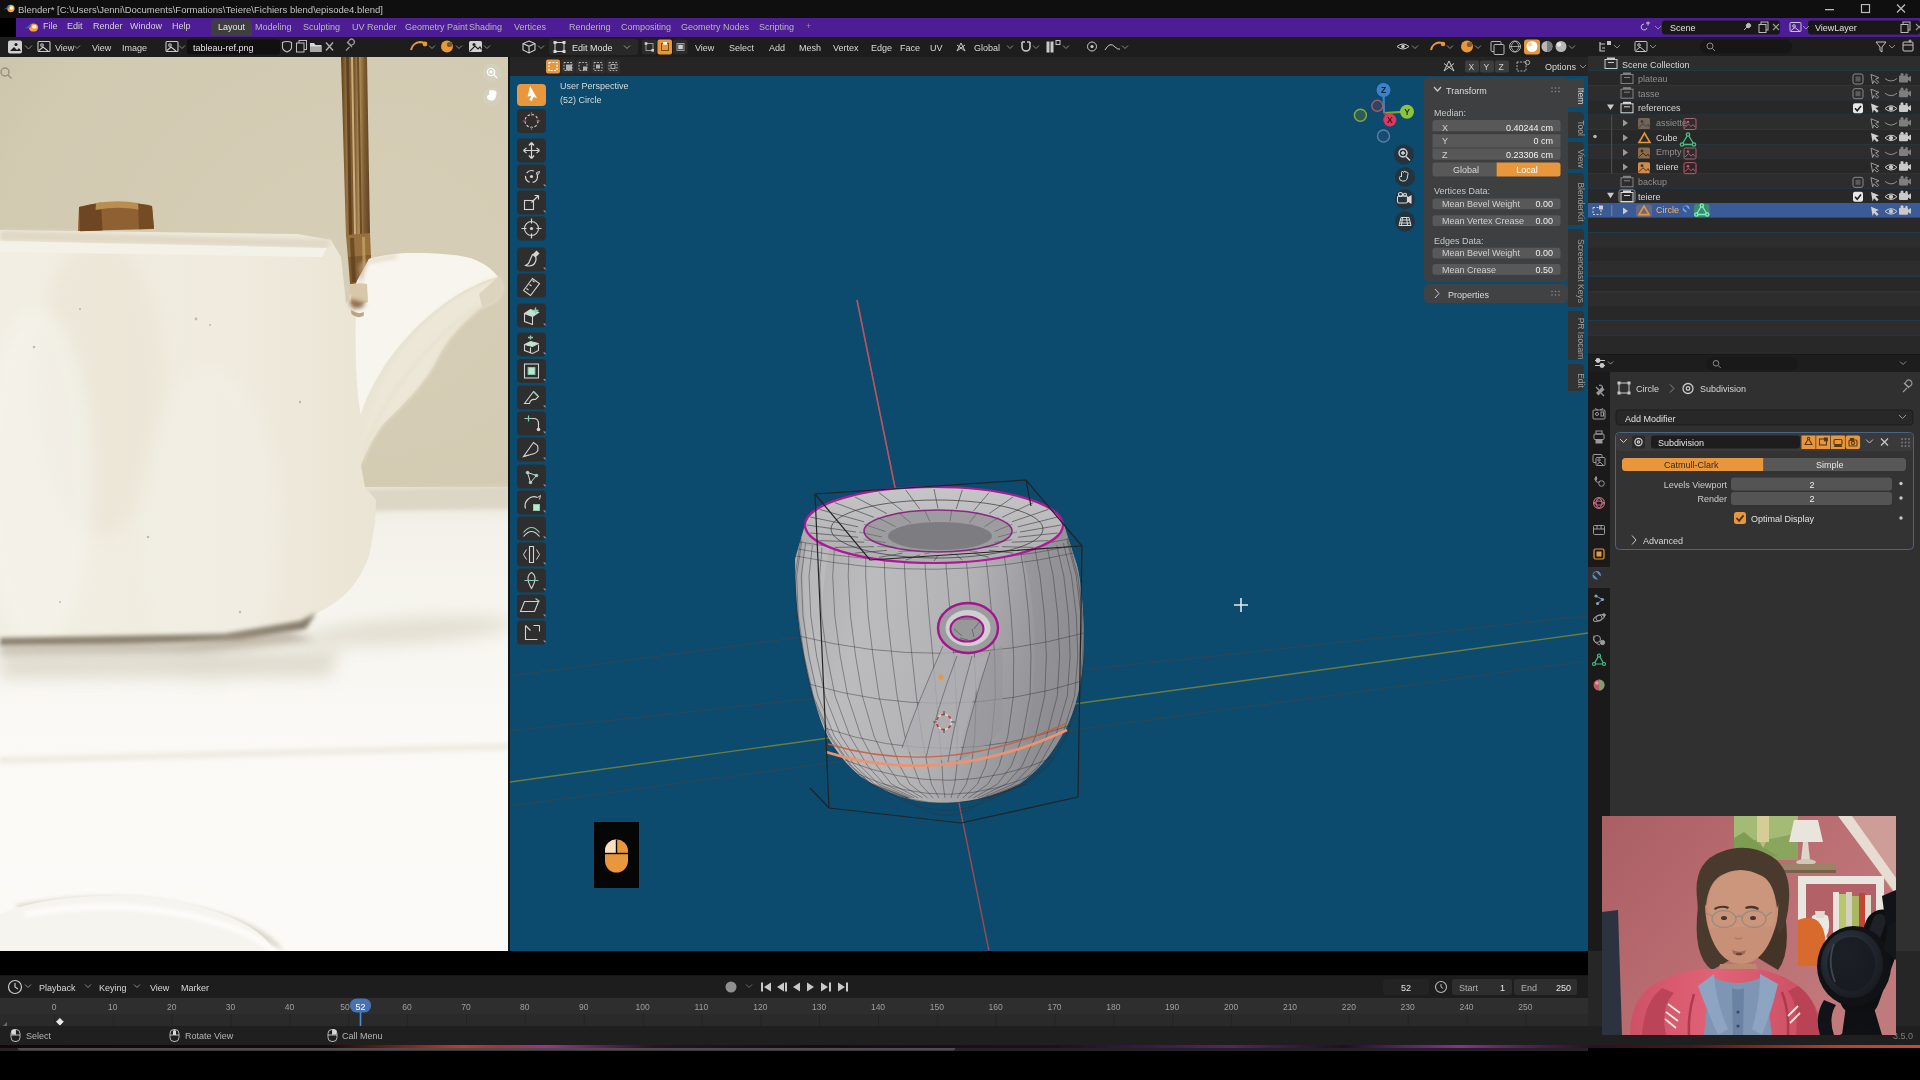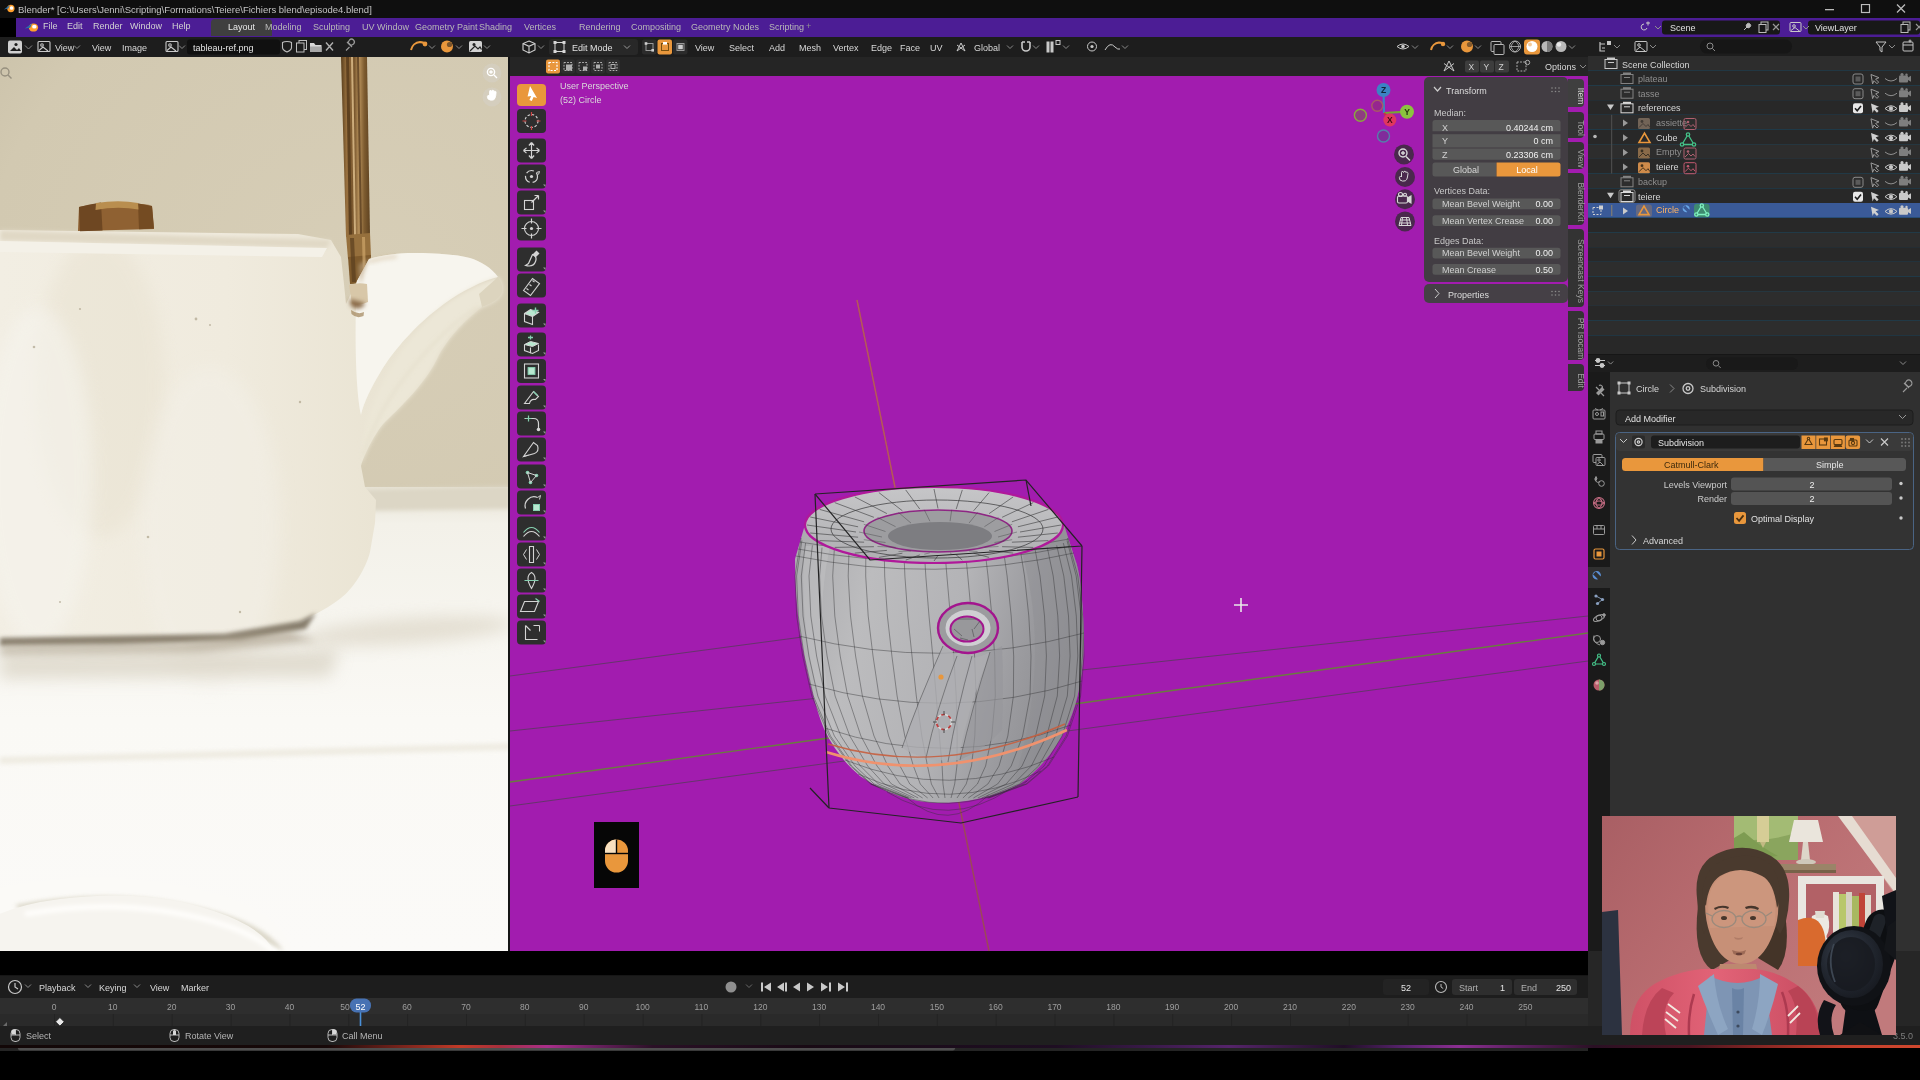--- a/index.html
+++ b/index.html
@@ -5,48 +5,48 @@
 * { margin:0; padding:0; box-sizing:border-box; }
 html,body { width:1920px; height:1080px; background:#000; overflow:hidden; }
 body { font-family:"Liberation Sans", sans-serif; font-size:9px; color:#cfcfcf; }
 .abs { position:absolute; }
 #stage { position:relative; width:1920px; height:1080px; background:#000; }
 
 #titlebar { left:0; top:0; width:1920px; height:18px; background:#0f0f0f; color:#c4c4c4; }
 #titlebar .txt { position:absolute; left:18px; top:3.5px; font-size:9.5px; }
 #menubar { left:16px; top:18px; width:1920px; height:19px; background:#4c1d95; }
 .menu { position:absolute; top:3px; font-size:9px; color:#d2d2d2; }
-.wstab { position:absolute; top:1px; height:17px; line-height:16px; padding:0 17px; font-size:9px; color:#b8b8b8; border-radius:4px 4px 0 0; }
+.wstab { position:absolute; top:1px; height:17px; line-height:16px; padding:0 7px; font-size:9px; color:#b8b8b8; border-radius:4px 4px 0 0; }
 .wstab.active { background:#3f3f3f; color:#e8e8e8; }
 .hdr { background:#1d1d1d; }
 
 #iheader { left:0; top:37px; width:510px; height:20px; }
 #vheader { left:510px; top:37px; width:1078px; height:20px; }
 #toolset { left:510px; top:57px; width:1078px; height:19px; background:#252525; }
-#viewport { left:510px; top:76px; width:1078px; height:875px; background:#a21caf; overflow:hidden; }
+#viewport { left:510px; top:76px; width:1078px; height:875px; background:#0c4a6e; overflow:hidden; }
 #photo { left:0; top:57px; width:510px; height:894px; background:#d7cfba; overflow:hidden; border-right:2px solid #151515; }
 #outliner { left:1588px; top:37px; width:332px; height:318px; background:#0369a1; overflow:hidden; border-bottom:1px solid #161616; }
 #props { left:1588px; top:355px; width:332px; height:671px; background:#303030; overflow:hidden; }
 #timeline { left:0; top:951px; width:1588px; height:75px; background:#2b2b2b; border-top:1px solid #161616;margin-top:24px; }
 #tlfill { left:1588px; top:951px; width:332px; height:75px; background:#262626; }
 #statusbar { left:0; top:1026px; width:1920px; height:19px; background:#1f1f1f; }
 #botline { left:0; top:1045px; width:1920px; height:3px; }
 #webcam { left:1602px; top:816px; width:294px; height:219px; overflow:hidden; }
 </style>
 </head>
 <body>
 <div id="stage">
 
   <div id="titlebar" class="abs">
     <svg class="abs" style="left:3px;top:2px" width="14" height="13" viewBox="0 0 16 14">
       <circle cx="9" cy="7" r="4.2" fill="#ff9e2c"></circle>
       <circle cx="9.8" cy="6.4" r="2.1" fill="#fff"></circle>
       <path d="M1 8 L8 3 L6 7 Z" fill="#2a6fa8"></path>
     </svg>
-    <div class="txt">Blender* [C:\Users\Jenni\Scripting\Formations\Teiere\Fichiers blend\episode4.blend]</div>
+    <div class="txt">Blender* [C:\Users\Jenni\Documents\Formations\Teiere\Fichiers blend\episode4.blend]</div>
     <svg class="abs" style="left:1825px;top:4px" width="90" height="11" viewBox="0 0 90 11">
       <rect x="0" y="5" width="9" height="1.3" fill="#bbb"></rect>
       <rect x="36.5" y="0.5" width="8" height="8" fill="none" stroke="#bbb" stroke-width="1.2"></rect>
       <path d="M72 0.5 L80 8.5 M80 0.5 L72 8.5" stroke="#bbb" stroke-width="1.3"></path>
     </svg>
   </div>
 
   <div id="menubar" class="abs">
     <svg class="abs" style="left:8px;top:3px" width="16" height="13" viewBox="0 0 22 15">
       <ellipse cx="13" cy="7.5" rx="6.4" ry="5.6" fill="#ff9e2c"></ellipse>
@@ -54,21 +54,21 @@
       <path d="M1 9 L11 2 L8.5 8 Z" fill="#2a6fa8"></path>
     </svg>
     <div class="menu" style="left:27px">File</div>
     <div class="menu" style="left:51px">Edit</div>
     <div class="menu" style="left:77px">Render</div>
     <div class="menu" style="left:114px">Window</div>
     <div class="menu" style="left:156px">Help</div>
     <div class="wstab active" style="left:195px">Layout</div>
     <div class="wstab" style="left:232px">Modeling</div>
     <div class="wstab" style="left:280px">Sculpting</div>
-    <div class="wstab" style="left:329px">UV Window</div>
+    <div class="wstab" style="left:329px">UV Render</div>
     <div class="wstab" style="left:382px">Geometry Paint</div>
     <div class="wstab" style="left:446px">Shading</div>
     <div class="wstab" style="left:491px">Vertices</div>
     <div class="wstab" style="left:546px">Rendering</div>
     <div class="wstab" style="left:598px">Compositing</div>
     <div class="wstab" style="left:658px">Geometry Nodes</div>
     <div class="wstab" style="left:736px">Scripting</div>
     <div class="menu" style="left:790px;color:#909090">+</div>
 
     <svg class="abs" style="left:1624px;top:2px" width="296px" height="15" viewBox="0 0 296 15">

